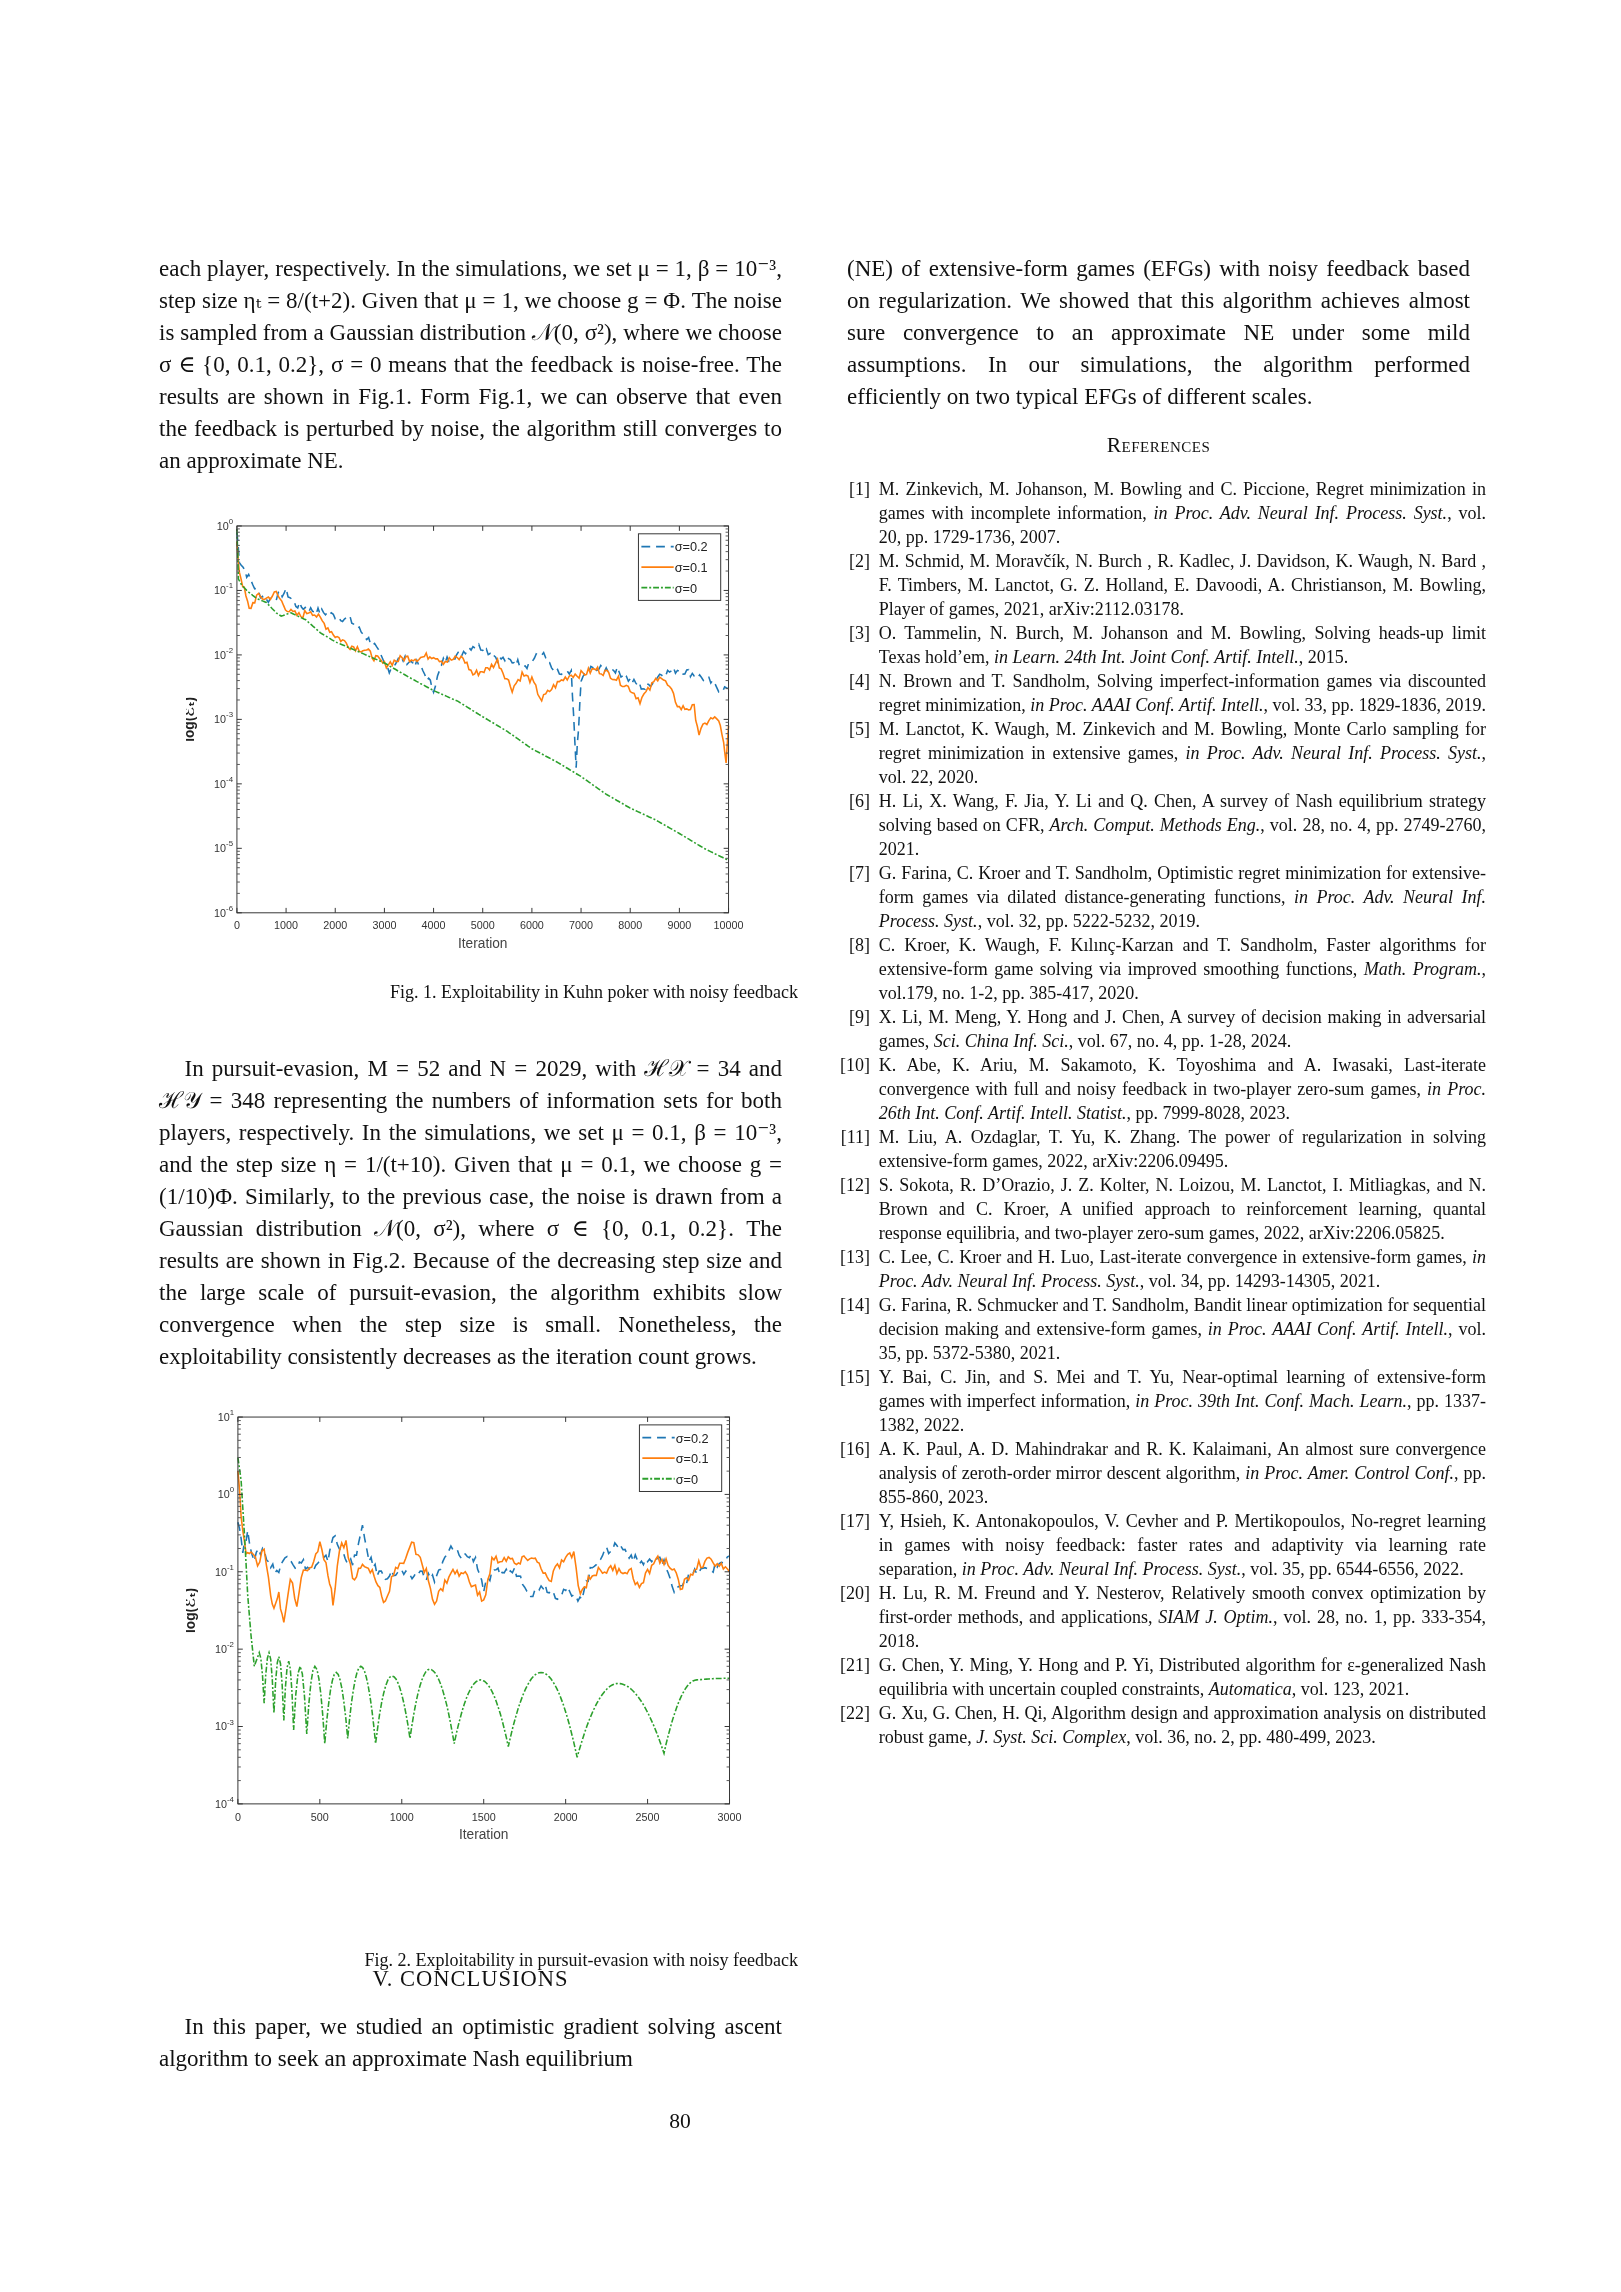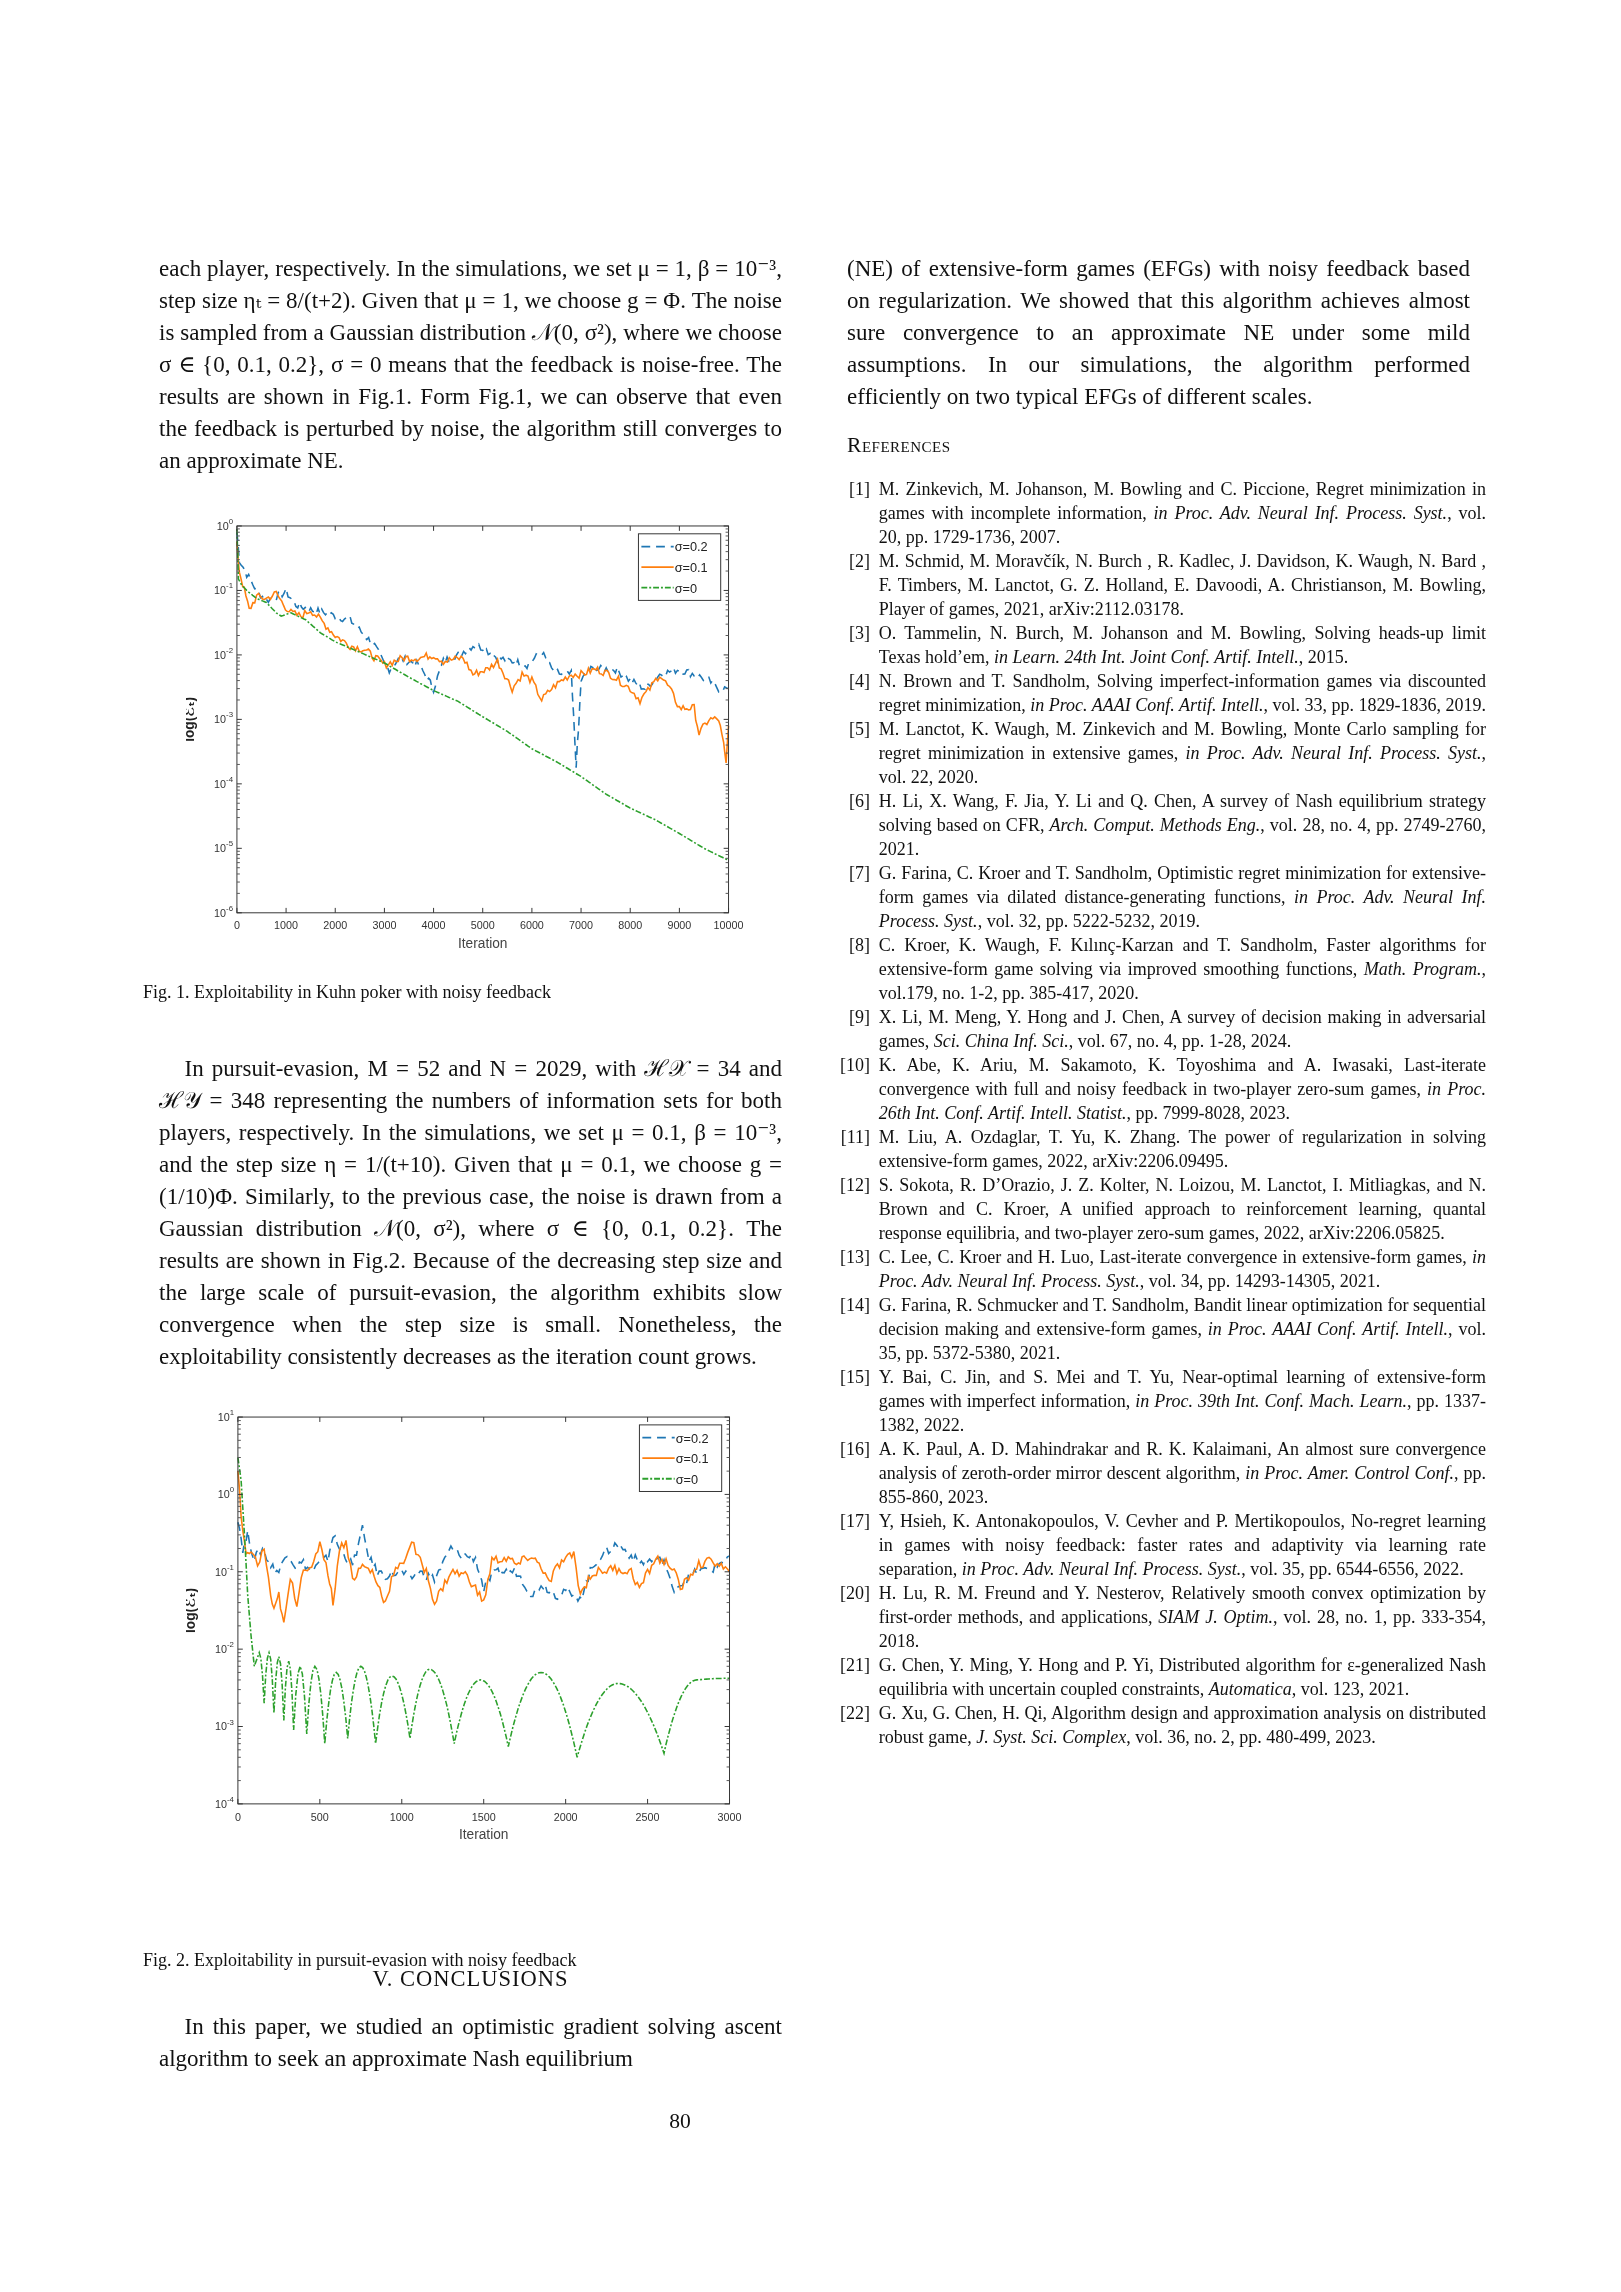--- a/index.html
+++ b/index.html
@@ -1,23 +1,23 @@
 <!DOCTYPE html>
 <html><head>
 <meta charset="utf-8">
 <style>
   html, body { margin:0; padding:0; background:#fff; }
   body { width:1621px; height:2293px; position:relative; overflow:hidden;
          font-family:"Liberation Serif", "DejaVu Serif", serif; color:#111; }
   .col { position:absolute; width:655px; font-size:23px; line-height:32px; text-align:justify; }
   .col p { margin:16px; }
   .indent { text-indent:25.5px; }
-  .caption { position:absolute; width:655px; text-align:left; font-size:18px; }
+  .caption { position:absolute; width:655px; text-align:right; font-size:18px; }
   .section-title { text-align:center; font-size:22.5px; letter-spacing:1px; margin:0; }
-  .refs-title { font-size:21.6px; margin:5.9px 0 7.8px 0; font-variant:small-caps; letter-spacing:0.5px; }
+  .refs-title { text-align:center; font-size:21.6px; margin:5.9px 0 7.8px 0; font-variant:small-caps; letter-spacing:0.5px; }
   .ref { display:flex; font-size:18px; line-height:24px; text-align:justify; }
   .ref .num { width:39px; flex:none; text-align:right; padding-right:8.8px; }
   .ref .body { flex:1; }
   .ref .body em { font-style:italic; }
   .page-number { position:absolute; left:0; width:1360px; top:2109px; text-align:center; font-size:21.6px; }
   svg text { font-family:"Liberation Sans", "DejaVu Sans", sans-serif; }
   .chart { position:absolute; }
 </style>
 </head>
 <body>

